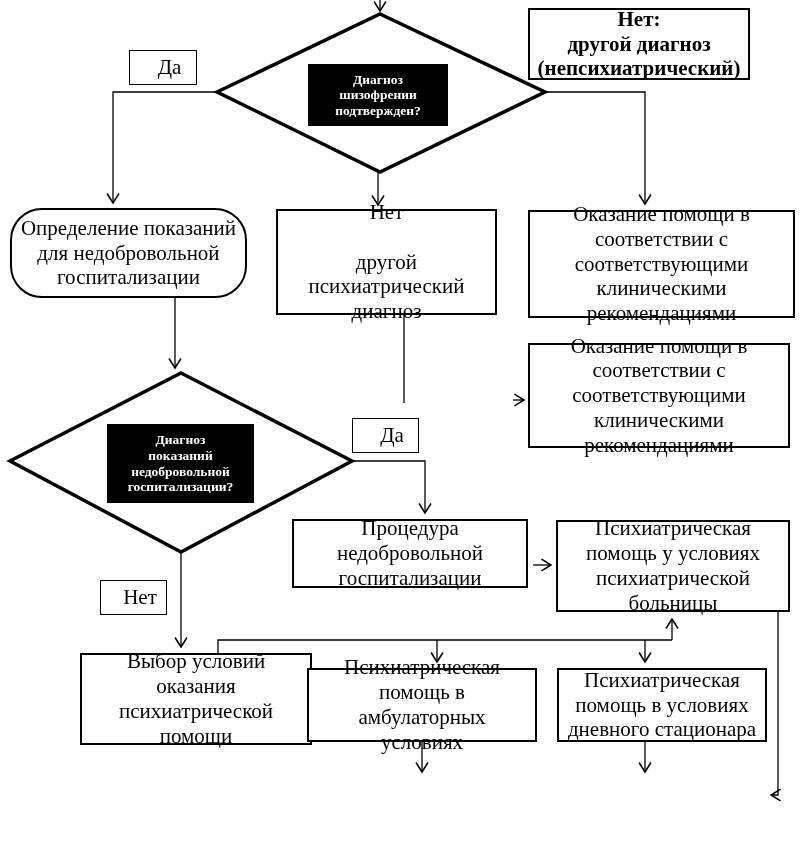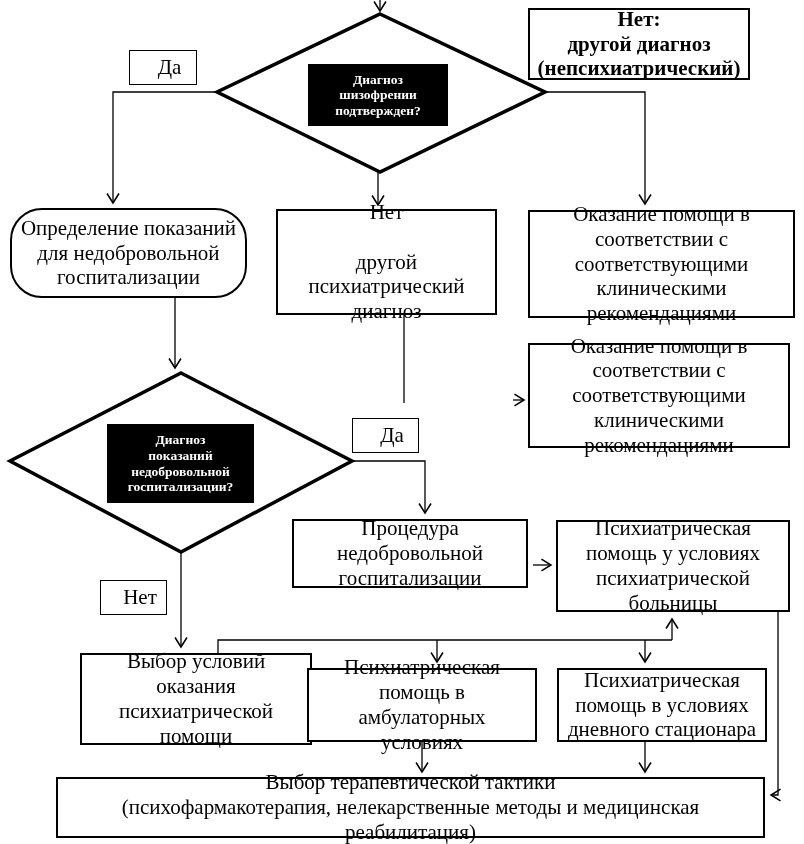--- a/index.html
+++ b/index.html
@@ -123,16 +123,14 @@
 помощи</div>
 
   <div class="node" style="left:307px;top:668px;width:230px;height:74px;">Психиатрическая
 помощь в амбулаторных
 условиях</div>
 
   <div class="node" style="left:557px;top:668px;width:210px;height:74px;">Психиатрическая
 помощь в условиях
 дневного стационара</div>
 
-  <div class="node" style="left:56px;top:777px;width:709px;height:61px;">Выбор терапевтической тактики
-(психофармакотерапия, нелекарственные методы и медицинская реабилитация)</div>
 
 </div>
 
 </body></html>

